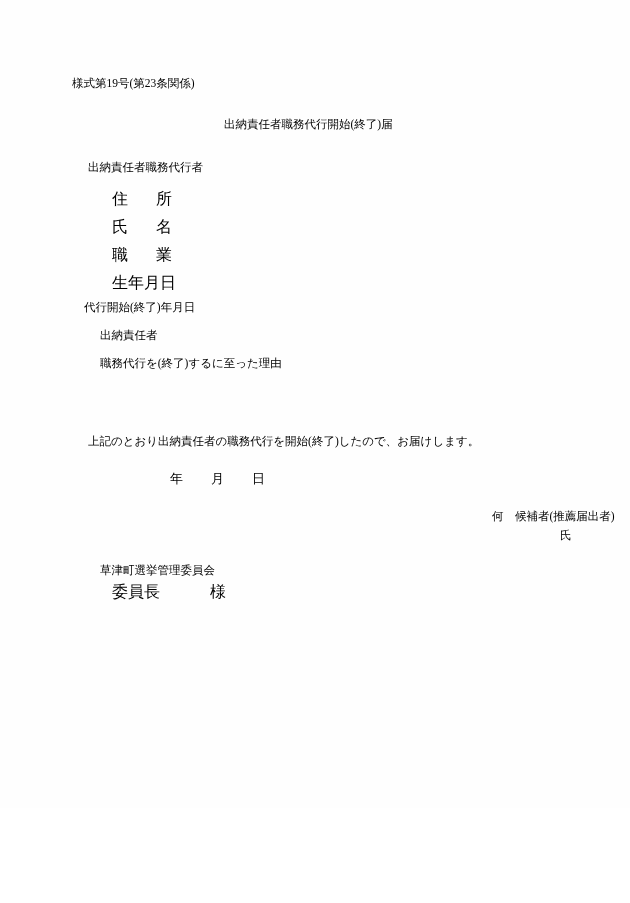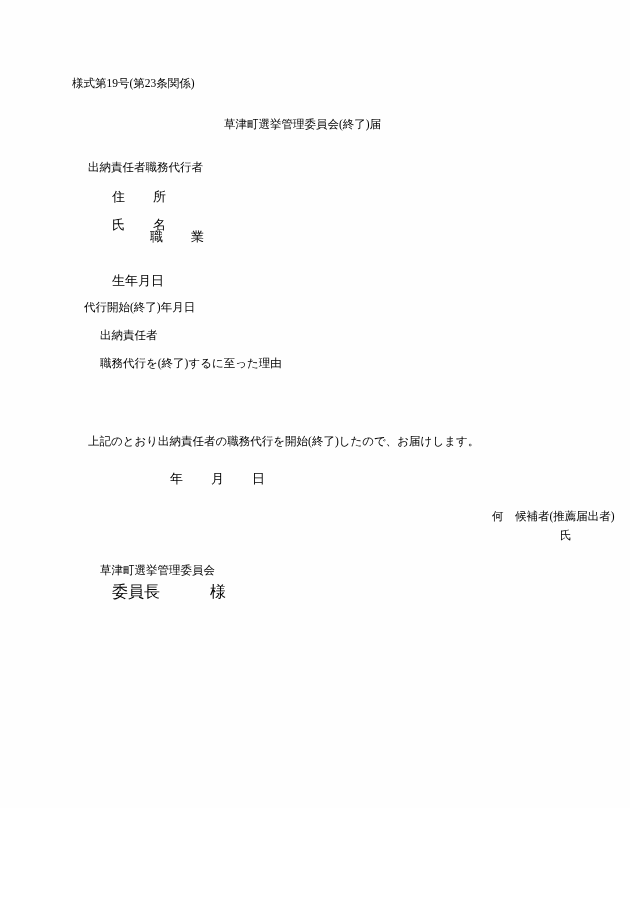--- a/index.html
+++ b/index.html
@@ -36,25 +36,25 @@
     left: 224px;
     top: 118px;
     font-size: 11.5px;
   }
   .sec-label {
     left: 88px;
     font-size: 11.5px;
   }
   .field-label {
     left: 112px;
-    font-size: 13px;
+    font-size: 16px;
   }
   .row-addr  { top: 189px; }
   .row-name  { top: 217px; }
-  .row-job   { top: 229px; margin-left: 38px; }
+  .row-job   { top: 245px; }
   .row-birth { top: 273px; }
   .lbl-agent   { top: 161px; }
   .lbl-start   { top: 301px; left: 84px; }
   .lbl-resp    { top: 329px; left: 100px; }
   .lbl-reason  { top: 357px; left: 100px; }
   .statement {
     left: 88px;
     top: 435px;
     font-size: 11.5px;
   }
@@ -85,21 +85,21 @@
   }
   .sp-wide { display: inline-block; width: 28px; }
 </style>
 </head>
 <body>
 
 <div class="page">
 
   <div class="abs form-no">様式第19号(第23条関係)</div>
 
-  <div class="abs doc-title">草津町選挙管理委員会(終了)届</div>
+  <div class="abs doc-title">出納責任者職務代行開始(終了)届</div>
 
   <div class="abs sec-label lbl-agent">出納責任者職務代行者</div>
 
   <div class="abs field-label row-addr"><span>住</span><span class="sp-wide"></span><span>所</span></div>
 
   <div class="abs field-label row-name"><span>氏</span><span class="sp-wide"></span><span>名</span></div>
 
   <div class="abs field-label row-job"><span>職</span><span class="sp-wide"></span><span>業</span></div>
 
   <div class="abs field-label row-birth">生年月日</div>

